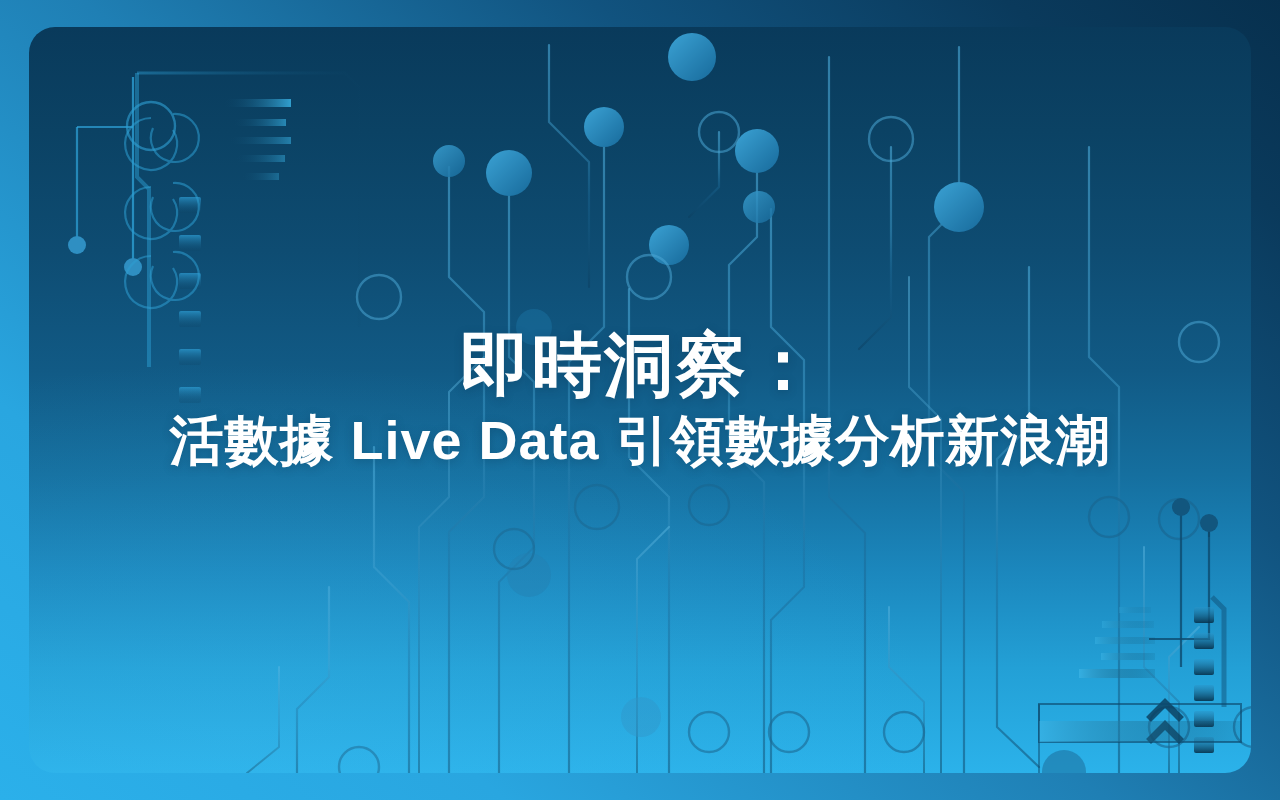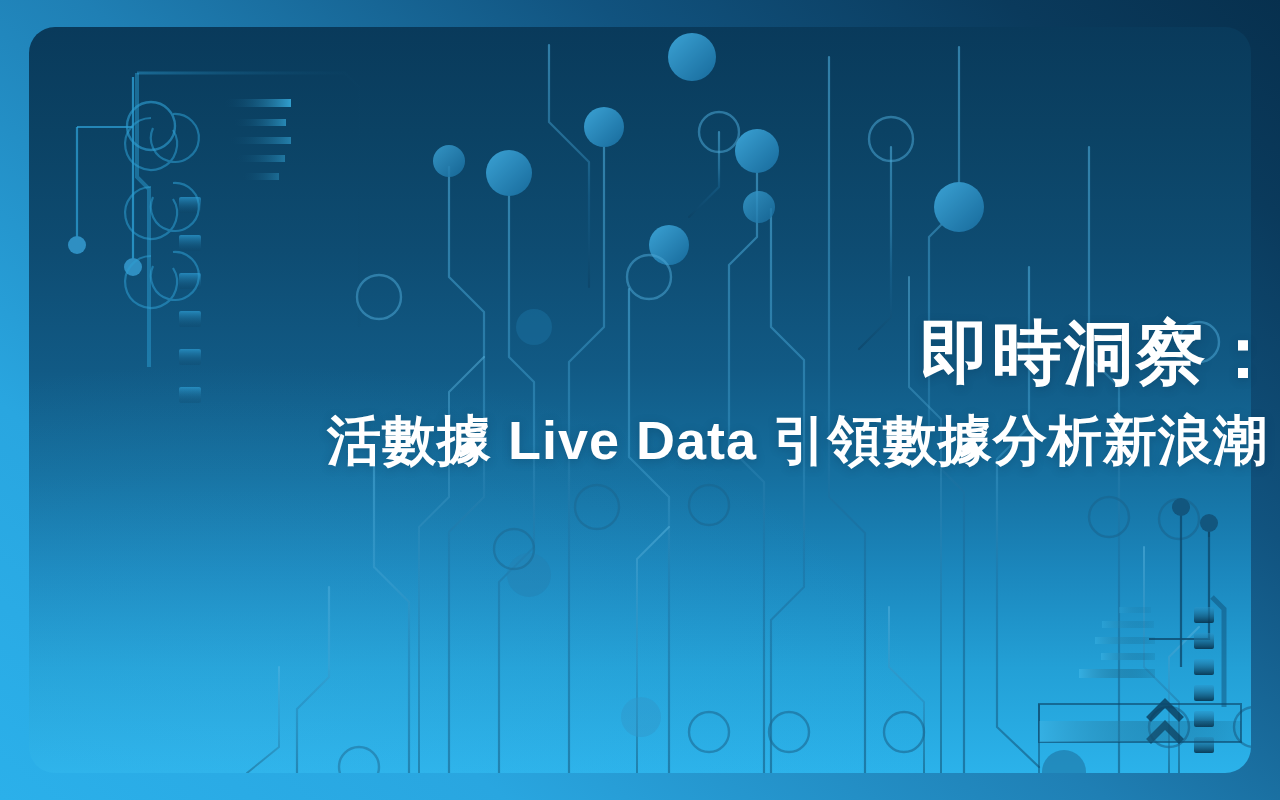--- a/index.html
+++ b/index.html
@@ -64,21 +64,21 @@
 
   
   #title-block {
     position: absolute;
     left: 0;
     top: 0;
     width: 1280px;
     height: 800px;
     display: flex;
     flex-direction: column;
-    align-items: flex-end;
+    align-items: center;
     justify-content: center;
     text-align: center;
     pointer-events: none;
   }
 
   #main-title {
     color: #ffffff;
     font-size: 70px;
     font-weight: 700;
     line-height: 1.08;
@@ -87,21 +87,21 @@
     text-shadow: 0 2px 10px rgba(4,40,65,0.25);
     white-space: nowrap;
   }
 
   #sub-title {
     color: #ffffff;
     font-size: 54px;
     font-weight: 700;
     line-height: 1.14;
     letter-spacing: 1px;
-    margin: 12px;
+    margin: 0;
     text-shadow: 0 2px 10px rgba(4,40,65,0.25);
     white-space: nowrap;
   }
 </style>
 </head>
 <body>
 
 <div id="slide">
 
   <div id="panel">

